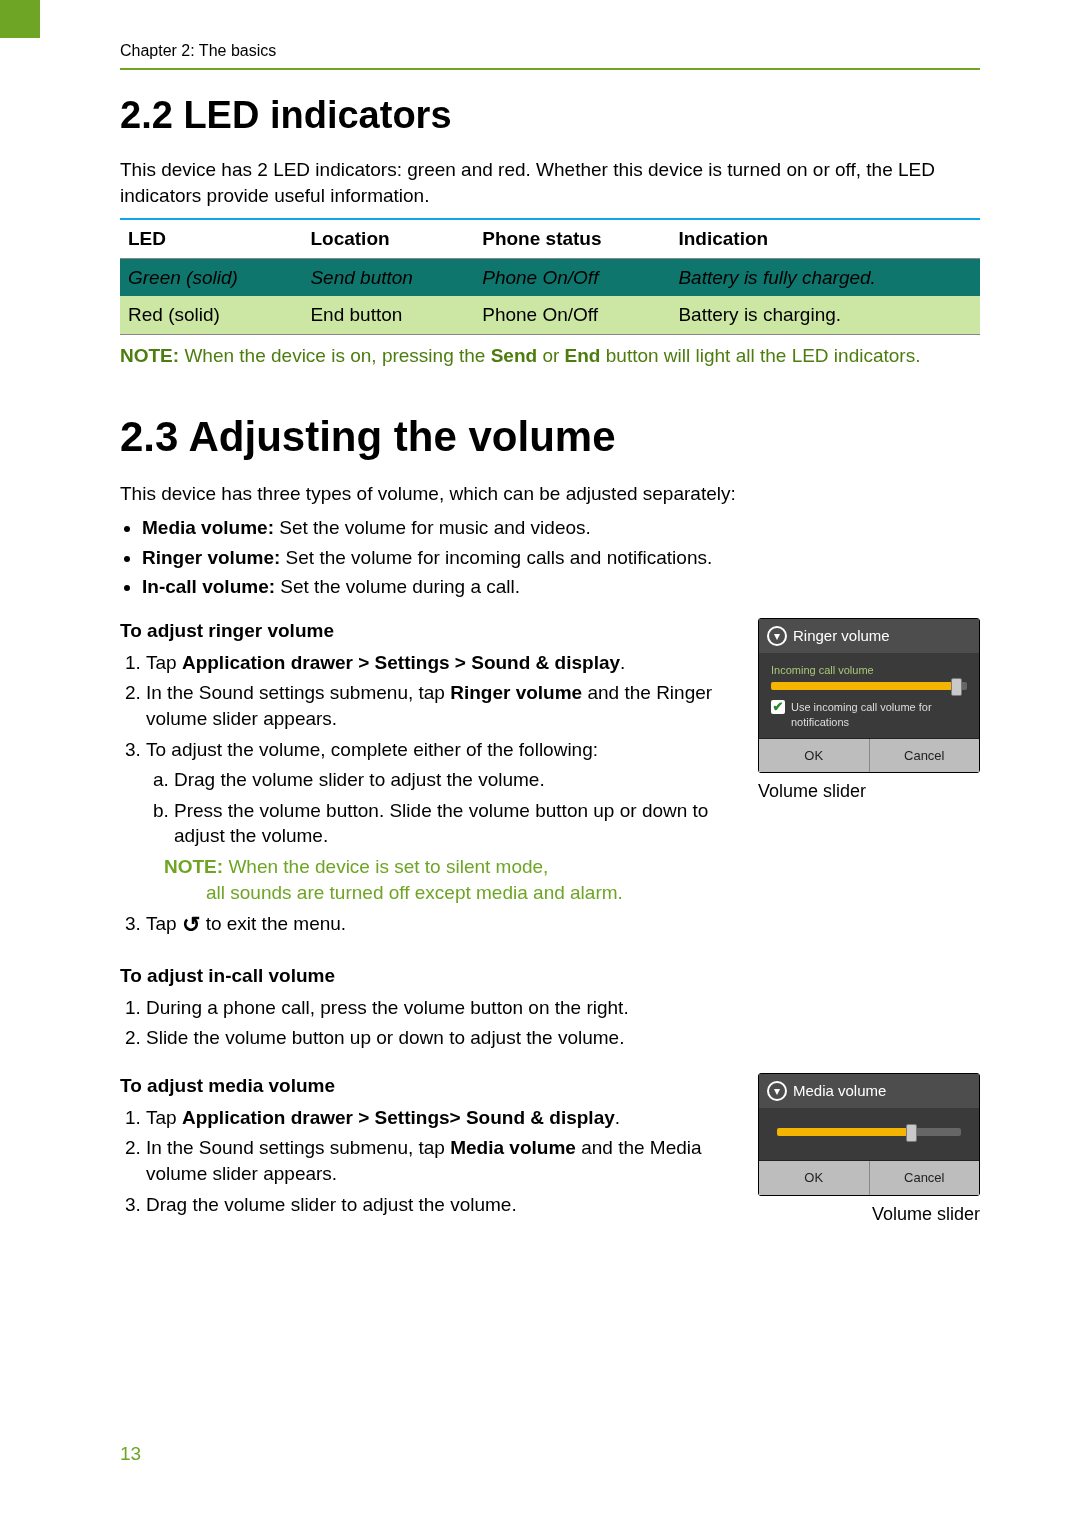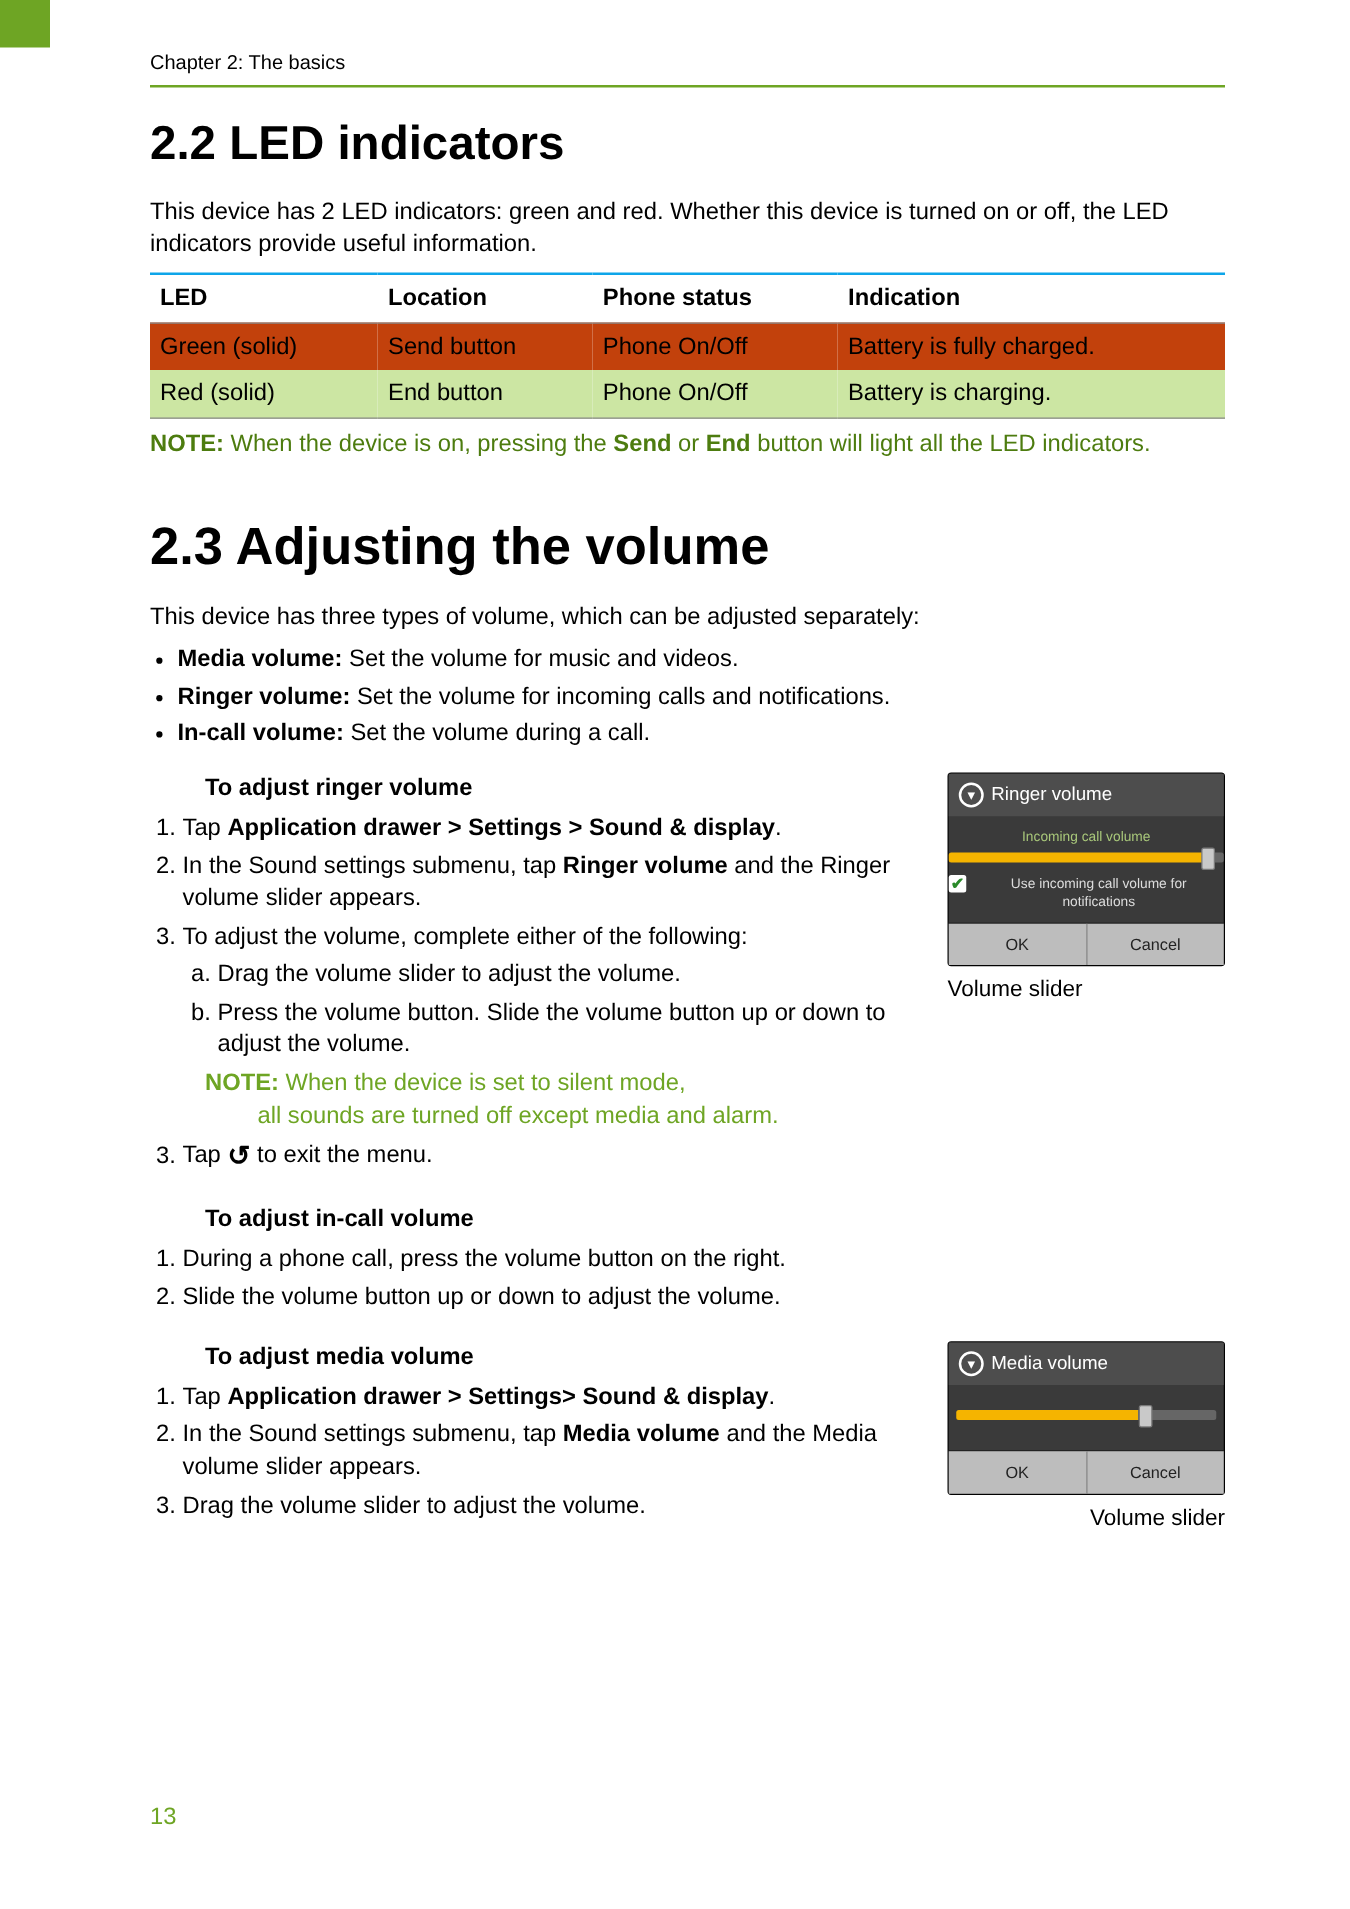--- a/index.html
+++ b/index.html
@@ -48,26 +48,26 @@
     font-size: 19px;
   }
   table.led th {
     text-align: left;
     font-weight: bold;
     padding: 6px 8px;
     border-top: 2px solid #0ea5e9;
     border-bottom: 1px solid #888;
   }
   table.led td { padding: 6px 8px; }
-  tr.row-green { background: #c2410c; }
+  tr.row-green { background: #0f766e; font-style: italic; }
   tr.row-red { background: #cce6a3; border-bottom: 1px solid #888;}
   .note-line { color: #4d7c0f; margin: 6px 0 30px 0; }
   ul.bullets { margin: 6px 0 14px 22px; padding: 0; }
   ul.bullets li { margin: 4px 0; list-style: disc; }
-  .subhead { font-weight: bold; margin-top: 18px; margin-bottom: 6px; margin-left: 44px; }
+  .subhead { font-weight: bold; margin-top: 18px; margin-bottom: 6px; }
   ol.steps { margin: 4px 0 4px 26px; padding: 0; }
   ol.steps li { margin: 5px 0; }
   ol.sub { list-style: lower-alpha; margin: 4px 0 4px 28px; padding:0;}
   .inline-note { color: #6ea524; margin-left: 44px; margin-top:4px;}
   .inline-note2 { color: #6ea524; margin-left: 86px; }
   .back-icon {
     display:inline-block;
     font-weight:bold;
     font-size:22px;
     transform: scaleX(-1);
@@ -103,21 +103,21 @@
     width: 16px; height: 16px;
     border: 2px solid #fff;
     border-radius: 50%;
     display:inline-flex;
     align-items:center;
     justify-content:center;
   }
   .ring-icon::after{
     content:"▾"; font-size:12px; color:#fff; line-height:1;
   }
-  .dialog-body { padding: 6px 0 8px; text-align: center; }
+  .dialog-body { padding: 6px 12px 8px; }
   .small-label { color: #a8c77a; font-size: 11px; margin: 4px 0 3px; }
   .slider-track {
     height: 8px;
     background: linear-gradient(to right,#f5b400 0%, #f5b400 var(--p,90%), #666 var(--p,90%), #666 100%);
     border-radius: 2px;
     position: relative;
     margin: 4px 0 10px;
   }
   .slider-thumb {
     position: absolute; top: -4px;

